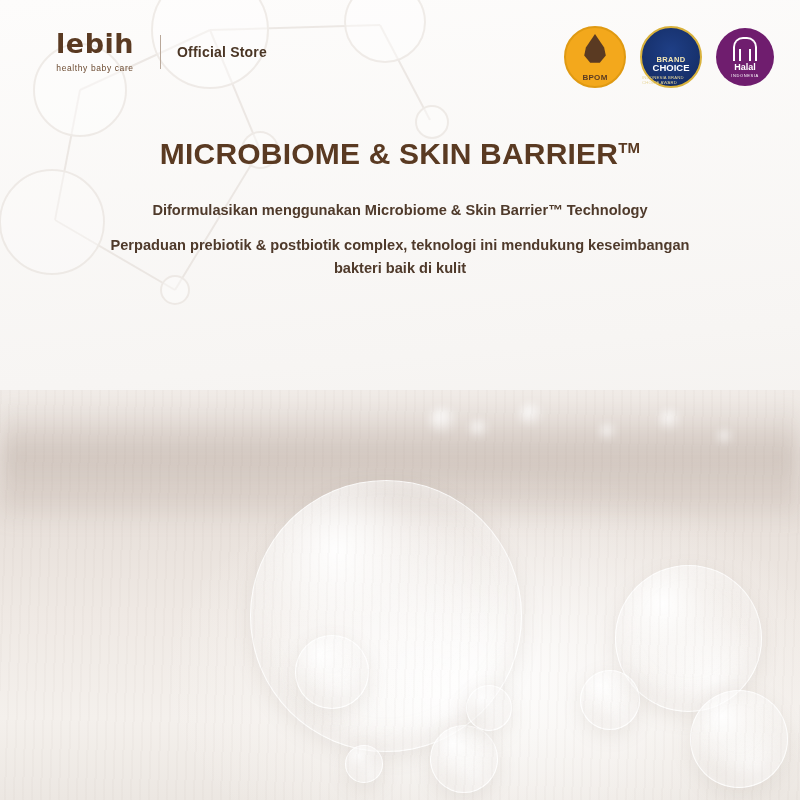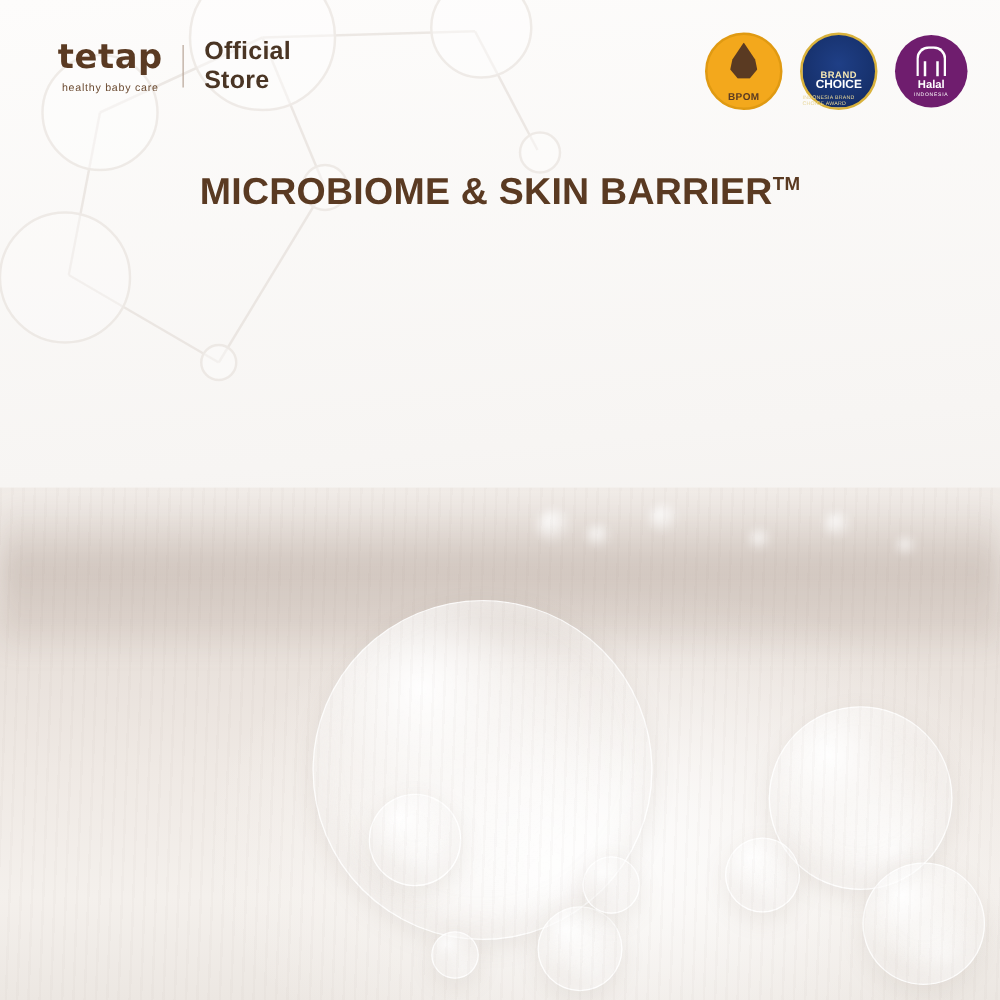--- a/index.html
+++ b/index.html
@@ -119,21 +119,21 @@
     color: #6b4a30;
     font-family: "Liberation Sans", sans-serif;
   }
   .brand-divider {
     width: 1px;
     height: 34px;
     background: #b9a89a;
     margin: 0 16px 0 6px;
   }
   .brand-store {
-    font-size: 20px;
+    font-size: 14px;
     font-weight: bold;
     color: #4a3524;
     letter-spacing: 0.2px;
   }
 
   .badges {
     position: absolute;
     right: 26px;
     top: 26px;
     display: flex;
@@ -299,21 +299,21 @@
       <circle cx="300" cy="180" r="18" fill="rgba(255,255,255,0.5)"></circle>
       <circle cx="215" cy="320" r="14" fill="rgba(255,255,255,0.5)"></circle>
       <circle cx="472" cy="152" r="16" fill="rgba(255,255,255,0.5)"></circle>
     </g>
   </svg>
 
   <div class="header">
 
     <div class="brand">
       <div class="brand-logo">
-        <div class="brand-name">tetap</div>
+        <div class="brand-name">lebih</div>
         <div class="brand-tagline">healthy baby care</div>
       </div>
       <div class="brand-divider"></div>
       <div class="brand-store">Official Store</div>
     </div>
 
     <div class="badges">
 
       <div class="badge badge-bpom">
         <div class="drop"></div>
@@ -333,21 +333,23 @@
       </div>
 
     </div>
   </div>
 
   <div class="content">
     <h1 class="headline">
       <span>MICROBIOME &amp; SKIN BARRIER</span><span class="tm">TM</span><br>
     </h1>
 
-
+    <p class="para para-1 bold">Diformulasikan menggunakan Microbiome &amp; Skin Barrier™ Technology</p>
+
+    <p class="para para-2 bold">Perpaduan prebiotik &amp; postbiotik complex, teknologi ini mendukung keseimbangan bakteri baik di kulit</p>
 
   </div>
 
   <div class="gel-area">
     <div class="dark-band"></div>
 
     <div class="bokeh" style="left:430px; top:18px; width:26px; height:26px;"></div>
     <div class="bokeh" style="left:470px; top:30px; width:18px; height:18px;"></div>
     <div class="bokeh" style="left:520px; top:14px; width:22px; height:22px;"></div>
     <div class="bokeh" style="left:600px; top:34px; width:16px; height:16px;"></div>

